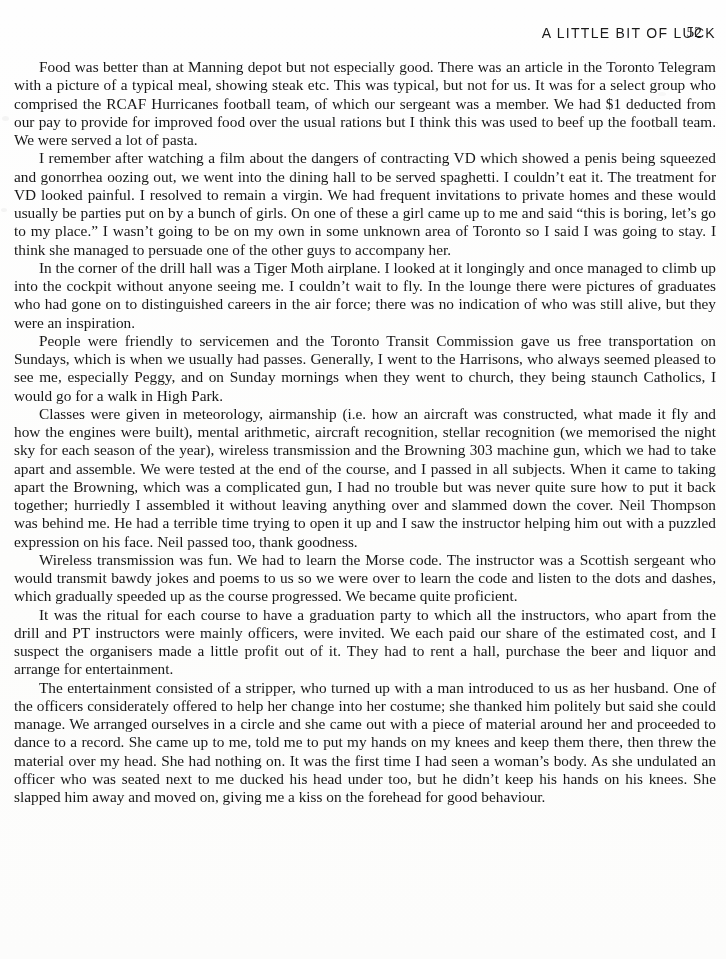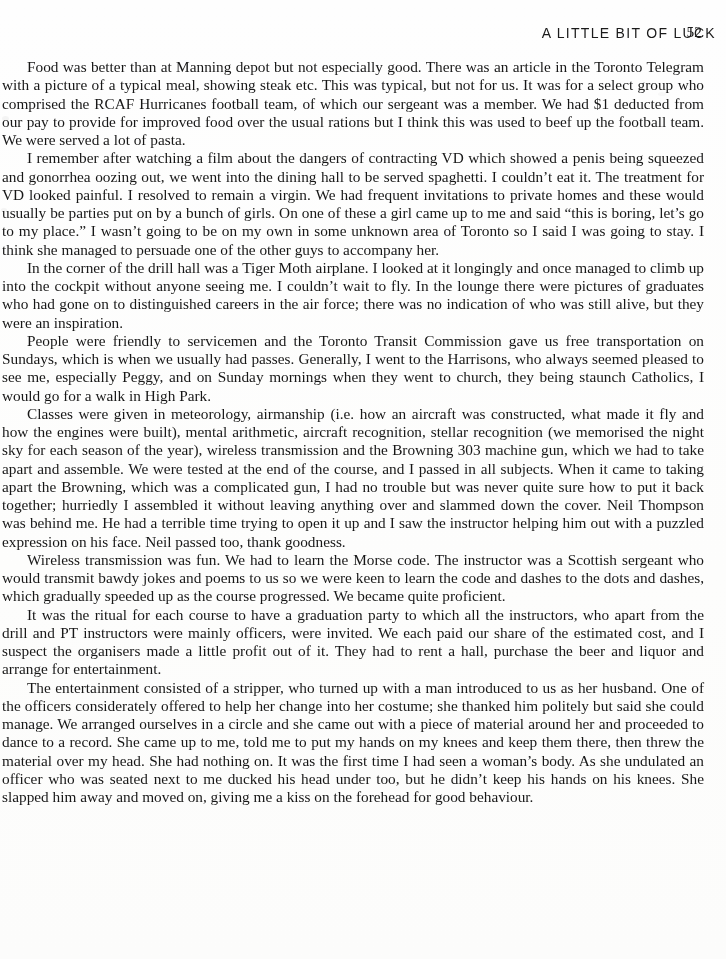--- a/index.html
+++ b/index.html
@@ -39,21 +39,21 @@
     top: -1px;
     font-family: "Liberation Serif", "DejaVu Serif", serif;
     font-size: 15.5px;
     font-weight: 400;
     letter-spacing: 0;
     color: #1c1c1c;
   }
   .body-text {
     position: absolute;
     top: 58px;
-    left: 2px;
+    left: 14px;
     width: 702px;
     font-family: "Liberation Serif", "DejaVu Serif", serif;
     font-size: 15.3px;
     line-height: 18.25px;
     color: #171717;
     text-align: justify;
   }
   .body-text p {
     margin: 0;
     padding: 0;
@@ -83,18 +83,18 @@
     <span class="head-title">A LITTLE BIT OF LUCK</span>
     <span class="page-number">52</span>
   </header>
 
   <main class="body-text">
     <p>Food was better than at Manning depot but not especially good. There was an article in the Toronto Telegram with a picture of a typical meal, showing steak etc. This was typical, but not for us. It was for a select group who comprised the RCAF Hurricanes football team, of which our sergeant was a member. We had $1 deducted from our pay to provide for improved food over the usual rations but I think this was used to beef up the football team. We were served a lot of pasta.</p>
     <p>I remember after watching a film about the dangers of contracting VD which showed a penis being squeezed and gonorrhea oozing out, we went into the dining hall to be served spaghetti. I couldn’t eat it. The treatment for VD looked painful. I resolved to remain a virgin. We had frequent invitations to private homes and these would usually be parties put on by a bunch of girls. On one of these a girl came up to me and said “this is boring, let’s go to my place.” I wasn’t going to be on my own in some unknown area of Toronto so I said I was going to stay. I think she managed to persuade one of the other guys to accompany her.</p>
     <p>In the corner of the drill hall was a Tiger Moth airplane. I looked at it longingly and once managed to climb up into the cockpit without anyone seeing me. I couldn’t wait to fly. In the lounge there were pictures of graduates who had gone on to distinguished careers in the air force; there was no indication of who was still alive, but they were an inspiration.</p>
     <p>People were friendly to servicemen and the Toronto Transit Commission gave us free transportation on Sundays, which is when we usually had passes. Generally, I went to the Harrisons, who always seemed pleased to see me, especially Peggy, and on Sunday mornings when they went to church, they being staunch Catholics, I would go for a walk in High Park.</p>
     <p>Classes were given in meteorology, airmanship (i.e. how an aircraft was constructed, what made it fly and how the engines were built), mental arithmetic, aircraft recognition, stellar recognition (we memorised the night sky for each season of the year), wireless transmission and the Browning 303 machine gun, which we had to take apart and assemble. We were tested at the end of the course, and I passed in all subjects. When it came to taking apart the Browning, which was a complicated gun, I had no trouble but was never quite sure how to put it back together; hurriedly I assembled it without leaving anything over and slammed down the cover. Neil Thompson was behind me. He had a terrible time trying to open it up and I saw the instructor helping him out with a puzzled expression on his face. Neil passed too, thank goodness.</p>
-    <p>Wireless transmission was fun. We had to learn the Morse code. The instructor was a Scottish sergeant who would transmit bawdy jokes and poems to us so we were keen to learn the code and dashes to the dots and dashes, which gradually speeded up as the course progressed. We became quite proficient.</p>
+    <p>Wireless transmission was fun. We had to learn the Morse code. The instructor was a Scottish sergeant who would transmit bawdy jokes and poems to us so we were over to learn the code and listen to the dots and dashes, which gradually speeded up as the course progressed. We became quite proficient.</p>
     <p>It was the ritual for each course to have a graduation party to which all the instructors, who apart from the drill and PT instructors were mainly officers, were invited. We each paid our share of the estimated cost, and I suspect the organisers made a little profit out of it. They had to rent a hall, purchase the beer and liquor and arrange for entertainment.</p>
     <p>The entertainment consisted of a stripper, who turned up with a man introduced to us as her husband. One of the officers considerately offered to help her change into her costume; she thanked him politely but said she could manage. We arranged ourselves in a circle and she came out with a piece of material around her and proceeded to dance to a record. She came up to me, told me to put my hands on my knees and keep them there, then threw the material over my head. She had nothing on. It was the first time I had seen a woman’s body. As she undulated an officer who was seated next to me ducked his head under too, but he didn’t keep his hands on his knees. She slapped him away and moved on, giving me a kiss on the forehead for good behaviour.</p>
   </main>
 
 </div>
 
 </body></html>

